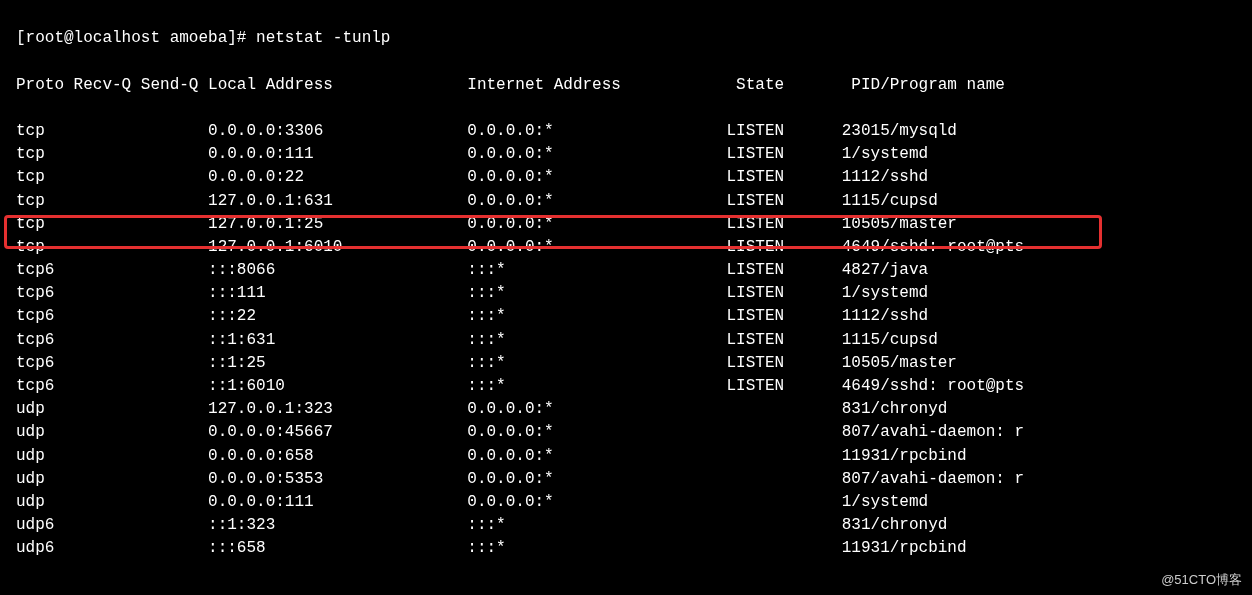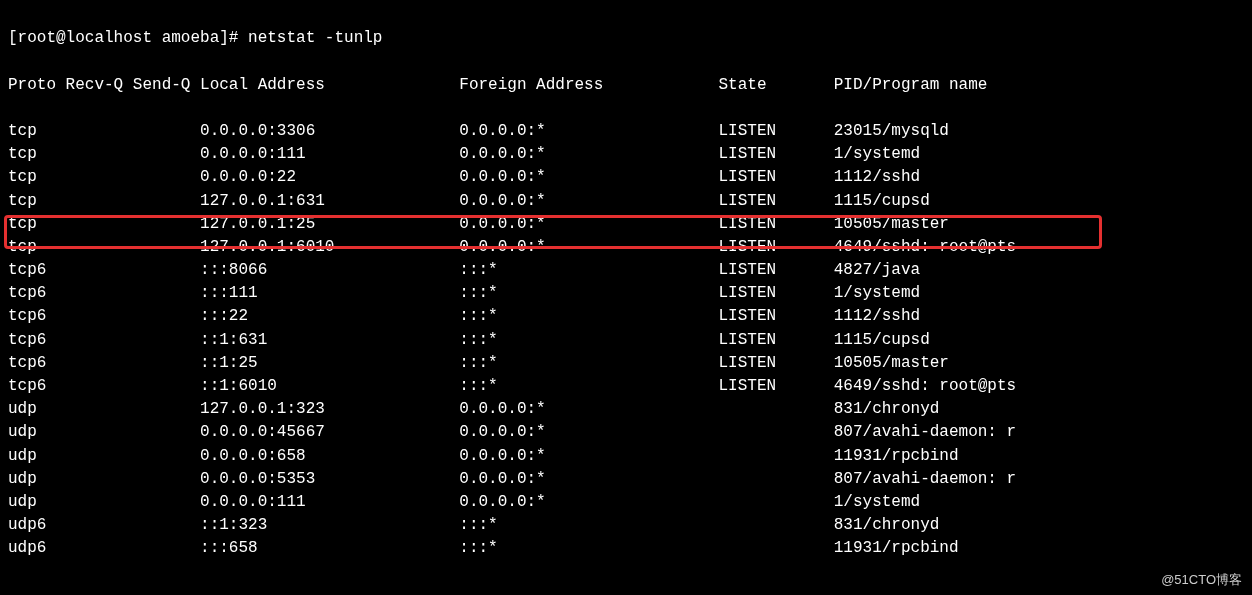--- a/index.html
+++ b/index.html
@@ -14,20 +14,21 @@
       overflow: hidden;
       position: relative;
     }
     .terminal {
       padding: 4px 8px;
       line-height: 1.45;
       white-space: pre;
     }
     .row {
       display: block;
+      margin-left: 8px;
     }
     .highlight-box {
       position: absolute;
       border: 3px solid #e53030;
       border-radius: 4px;
       left: 4px;
       top: 215px;
       width: 1092px;
       height: 28px;
       pointer-events: none;
@@ -40,20 +41,20 @@
       font-size: 13px;
       font-family: sans-serif;
       text-align: center;
     }
   </style>
 </head>
 <body>
 
 <div class="terminal">
 <span class="row"><span>[root@localhost amoeba]# </span><span>netstat -tunlp</span></span>
-<span class="row" id="col-header">Proto Recv-Q Send-Q Local Address              Foreign Address            State       PID/Program name</span>
+<span class="row" id="col-header">Proto Recv-Q Send-Q Local Address              Internet Address            State       PID/Program name</span>
 <div id="rows"><span class="row">tcp                 0.0.0.0:3306               0.0.0.0:*                  LISTEN      23015/mysqld</span><span class="row">tcp                 0.0.0.0:111                0.0.0.0:*                  LISTEN      1/systemd</span><span class="row">tcp                 0.0.0.0:22                 0.0.0.0:*                  LISTEN      1112/sshd</span><span class="row">tcp                 127.0.0.1:631              0.0.0.0:*                  LISTEN      1115/cupsd</span><span class="row">tcp                 127.0.0.1:25               0.0.0.0:*                  LISTEN      10505/master</span><span class="row">tcp                 127.0.0.1:6010             0.0.0.0:*                  LISTEN      4649/sshd: root@pts</span><span class="row">tcp6                :::8066                    :::*                       LISTEN      4827/java</span><span class="row">tcp6                :::111                     :::*                       LISTEN      1/systemd</span><span class="row">tcp6                :::22                      :::*                       LISTEN      1112/sshd</span><span class="row">tcp6                ::1:631                    :::*                       LISTEN      1115/cupsd</span><span class="row">tcp6                ::1:25                     :::*                       LISTEN      10505/master</span><span class="row">tcp6                ::1:6010                   :::*                       LISTEN      4649/sshd: root@pts</span><span class="row">udp                 127.0.0.1:323              0.0.0.0:*                              831/chronyd</span><span class="row">udp                 0.0.0.0:45667              0.0.0.0:*                              807/avahi-daemon: r</span><span class="row">udp                 0.0.0.0:658                0.0.0.0:*                              11931/rpcbind</span><span class="row">udp                 0.0.0.0:5353               0.0.0.0:*                              807/avahi-daemon: r</span><span class="row">udp                 0.0.0.0:111                0.0.0.0:*                              1/systemd</span><span class="row">udp6                ::1:323                    :::*                                   831/chronyd</span><span class="row">udp6                :::658                     :::*                                   11931/rpcbind</span></div>
 
 </div>
 
 <div class="highlight-box"></div>
 
 <div class="watermark">@51CTO博客</div>
 
 </body></html>

